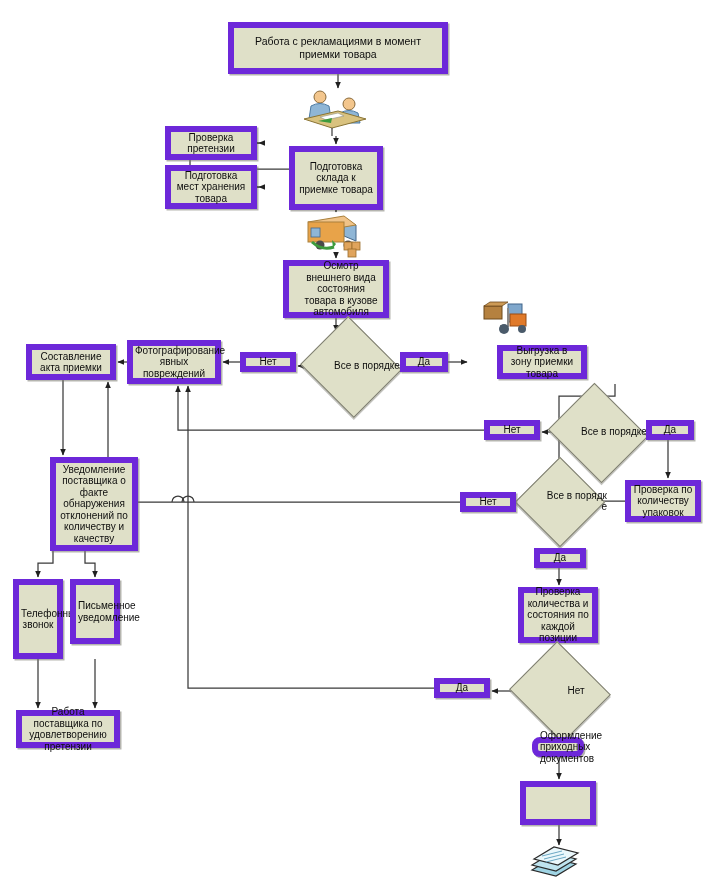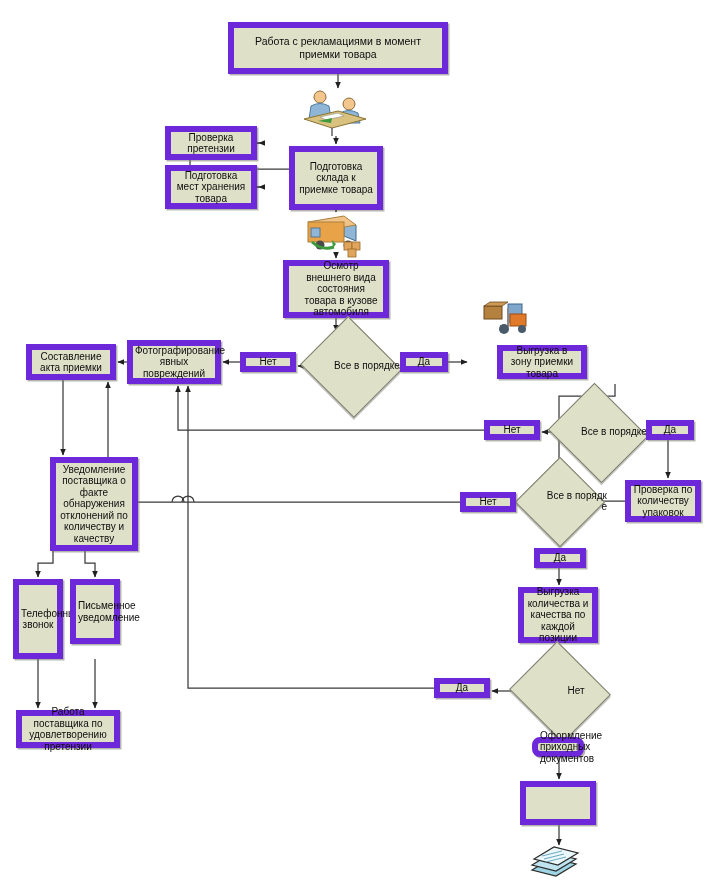--- a/index.html
+++ b/index.html
@@ -251,21 +251,21 @@
 
   <div class="node" style="left:70px;top:579px;width:50px;height:65px;">
     <span>Письменное уведомление</span>
   </div>
 
   <div class="node" style="left:16px;top:710px;width:104px;height:38px;">
     <span>Работа поставщика по удовлетворению претензии</span>
   </div>
 
   <div class="node" style="left:518px;top:587px;width:80px;height:56px;">
-    <span>Выгрузка количества и качества по каждой позиции</span>
+    <span>Проверка количества и состояния по каждой позиции</span>
   </div>
 
   <div class="dec" style="left:522px;top:658px;width:74px;height:66px;">
     <div class="dshape"></div>
     <div class="dtext">Нет</div>
   </div>
 
   <div class="node" style="left:434px;top:678px;width:56px;height:20px;">
     <span>Да</span>
   </div>

